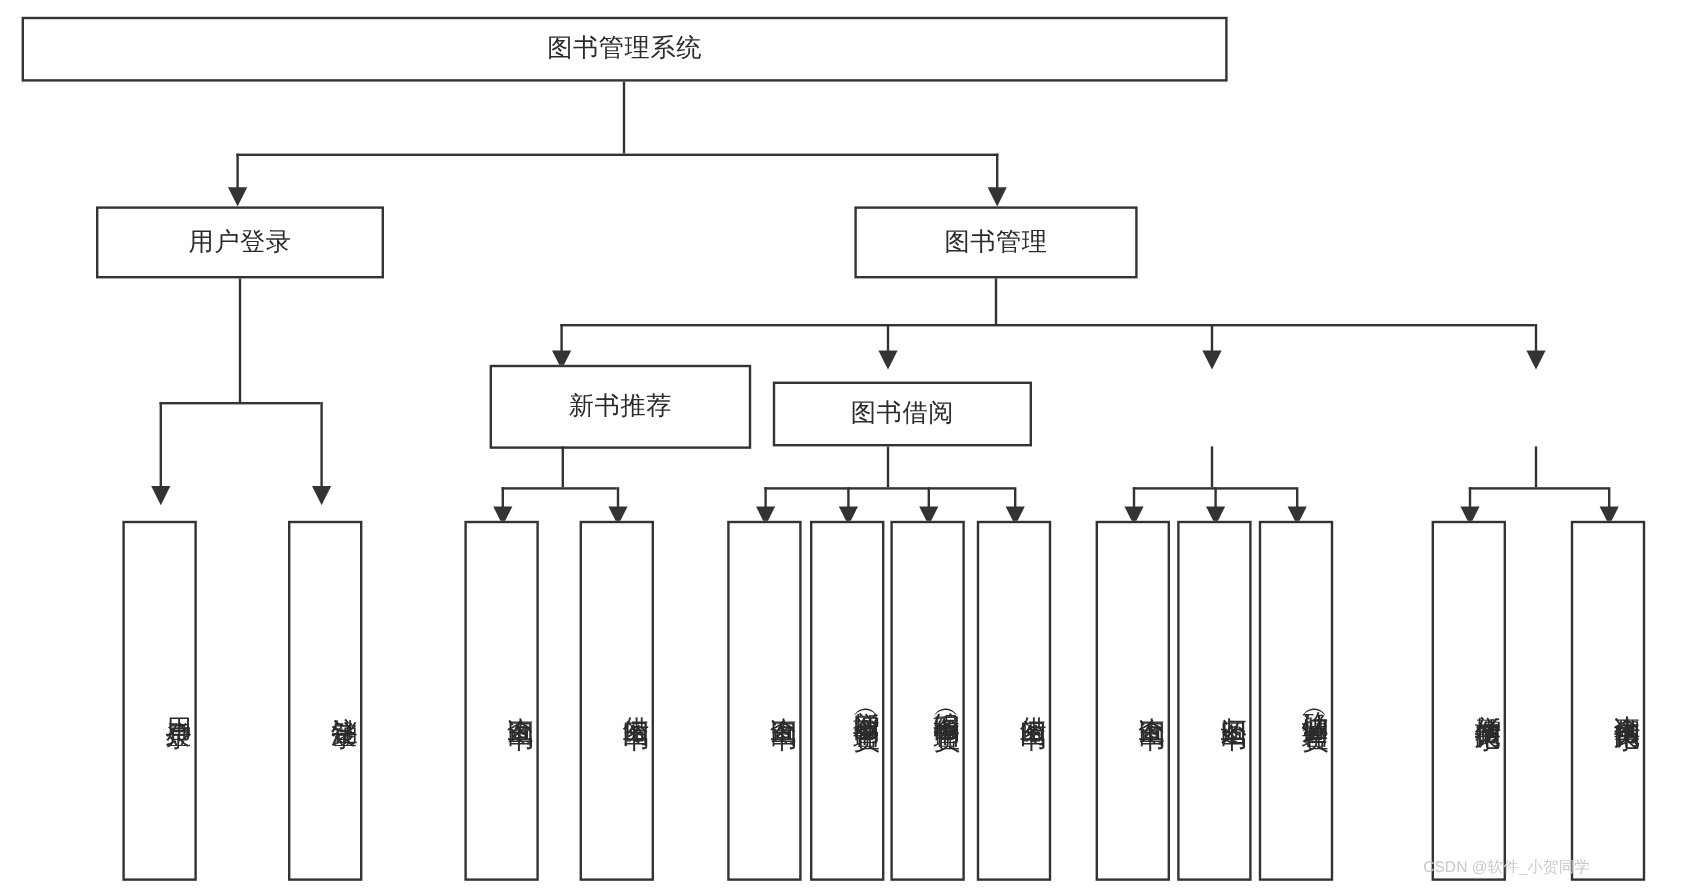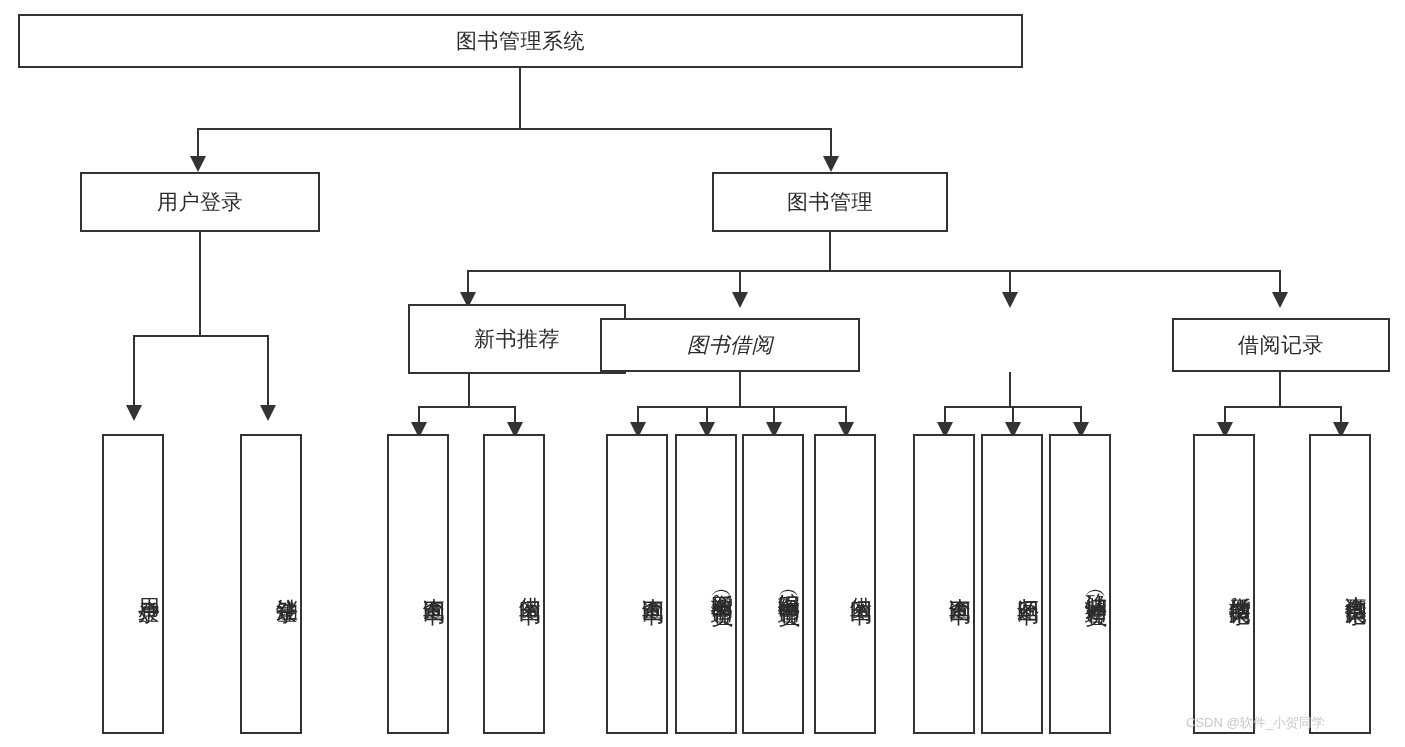--- a/index.html
+++ b/index.html
@@ -114,25 +114,22 @@
   <div class="line v" style="left:1009px; top:270px; height:24px;"></div>
   <div class="line v" style="left:1279px; top:270px; height:24px;"></div>
   <div class="arrow" style="left:460px; top:292px;"></div>
   <div class="arrow" style="left:732px; top:292px;"></div>
   <div class="arrow" style="left:1002px; top:292px;"></div>
   <div class="arrow" style="left:1272px; top:292px;"></div>
 
   <div class="node horiz" style="left:360px; top:304px; width:218px; height:70px;margin-left:48px;">
     <span>新书推荐</span>
   </div>
-  <div class="node horiz" style="left:600px; top:318px; width:260px; height:54px;font-style:italic;">
+  <div class="node horiz" style="left:644px; top:318px; width:216px; height:54px;">
     <span>图书借阅</span>
-  </div>
-  <div class="node horiz" style="left:1172px; top:318px; width:218px; height:54px;">
-    <span>借阅记录</span>
   </div>
 
   <div class="line v" style="left:468px; top:372px; height:34px;"></div>
   <div class="line h" style="left:418px; top:406px; width:96px;"></div>
   <div class="line v" style="left:418px; top:406px; height:20px;"></div>
   <div class="line v" style="left:514px; top:406px; height:20px;"></div>
   <div class="arrow" style="left:411px; top:422px;"></div>
   <div class="arrow" style="left:507px; top:422px;"></div>
 
   <div class="line v" style="left:739px; top:372px; height:34px;"></div>

